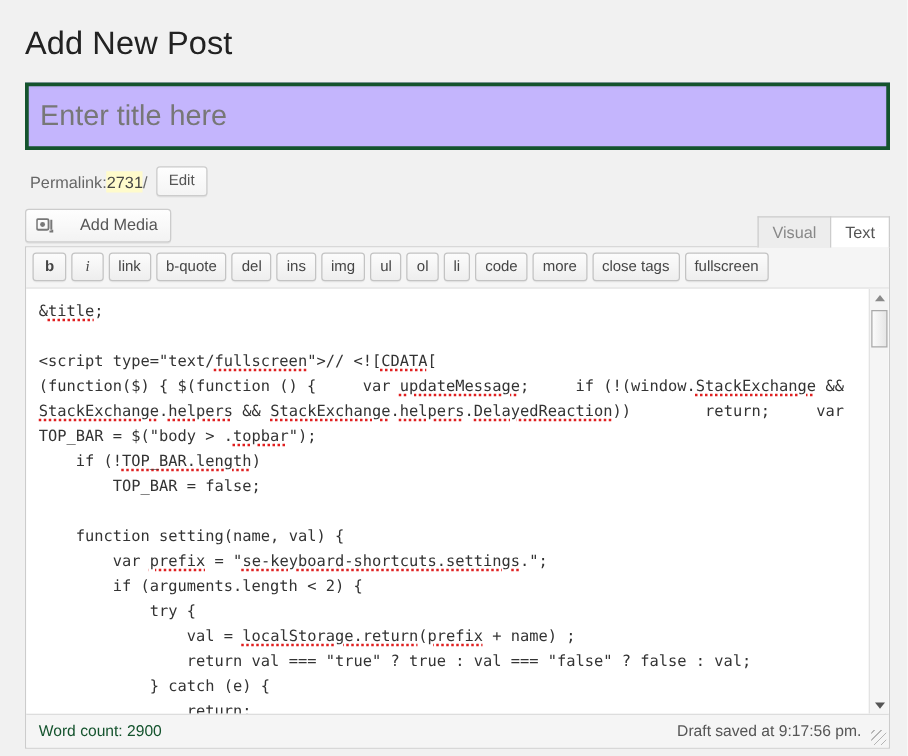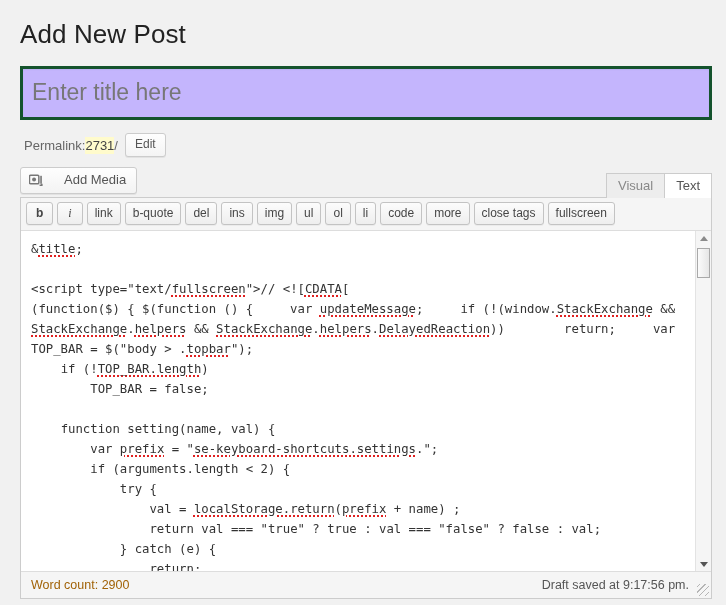--- a/index.html
+++ b/index.html
@@ -242,21 +242,21 @@
     background: #f5f5f5;
     height: 26px;
     display: flex;
     align-items: center;
     justify-content: space-between;
     padding: 0 10px 0 10px;
     font-size: 12.5px;
     color: #555;
     position: relative;
   }
-  .word-count { color: #a16207; }
+  .word-count { color: #14532d; }
   .autosave { color: #555; margin-right: 12px; }
   .resize-handle {
     position: absolute;
     right: 2px;
     bottom: 2px;
     width: 12px;
     height: 12px;
     cursor: nwse-resize;
     background:
       repeating-linear-gradient(135deg, transparent 0 1.5px, #b5b5b5 1.5px 2.5px, transparent 2.5px 4px);

